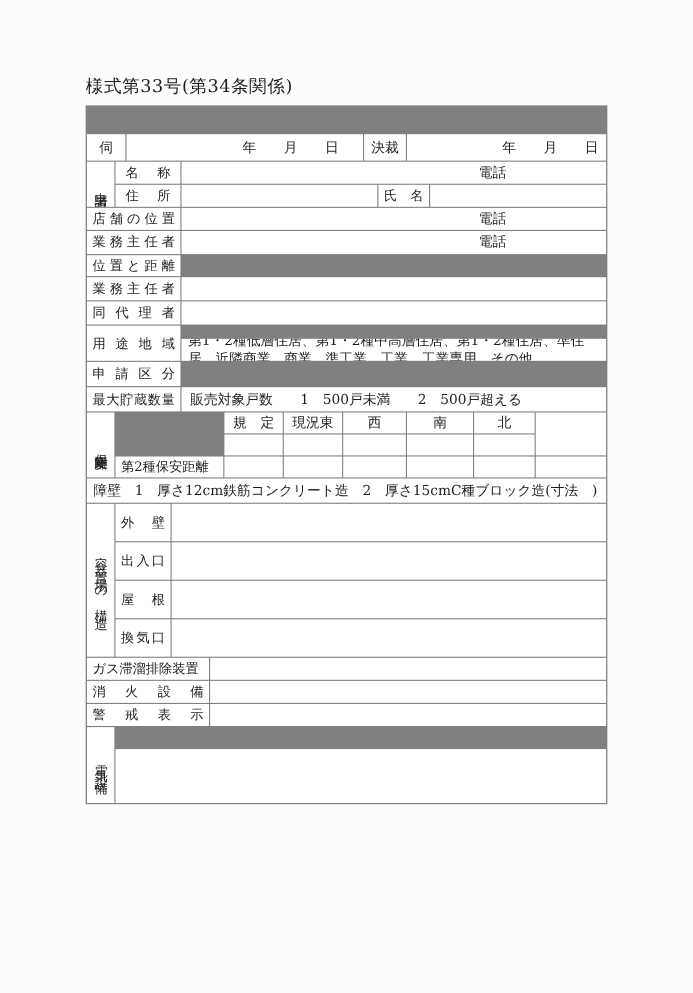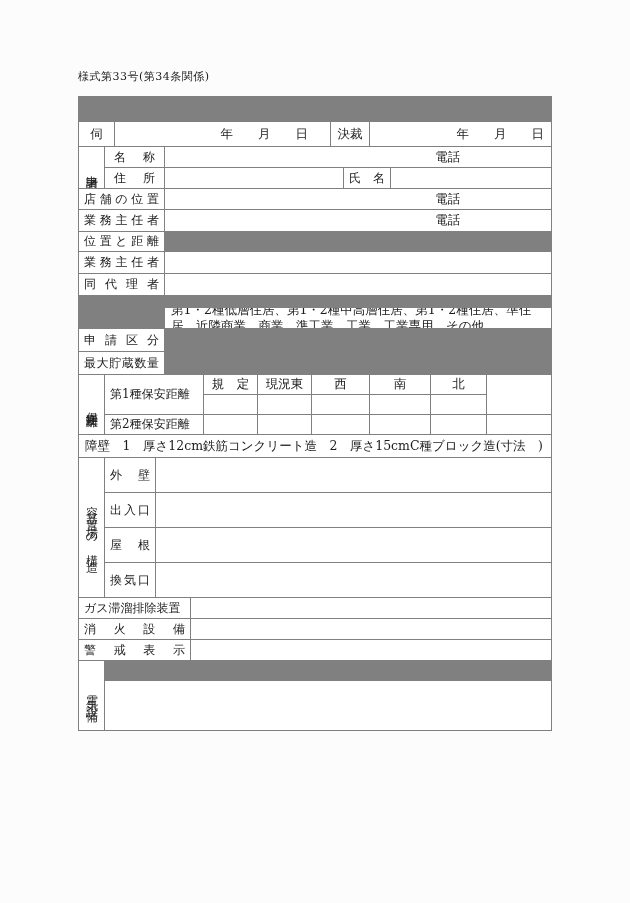--- a/index.html
+++ b/index.html
@@ -4,21 +4,21 @@
 <style>
   * { margin:0; padding:0; box-sizing:border-box; }
   html,body { background:#e8e8e8; }
   .page {
     position:relative; width:630px; height:903px; margin:0 auto;
     background:#fcfcfc; color:#1c1c1c;
     font-family:"DejaVu Serif","Liberation Serif",serif;
   }
   .caption {
     position:absolute; left:78px; top:69px;
-    font-size:11px; letter-spacing:0.5px;
+    font-size:16px; letter-spacing:0.5px;
   }
   .form-grid {
     position:absolute; left:78px; top:96px;
     display:grid;
     grid-template-columns:25px 9px 40px 8px 25px 12px 53px 53px 18px 12px 25px 20px 39px 55px 64px;
     grid-template-rows:24px 24px 20px 20px 20px 21px 19px 21px 21px 32px 22px 22px 19px 19px 19px 22px 34px 34px 34px 34px 20px 20px 20px 19px 49px;
     gap:1px; background:#808080; border:1px solid #808080;
   }
   .cell {
     background:#fff; display:flex; align-items:center;
@@ -100,32 +100,35 @@
     <div class="cell jlabel" style="grid-area:8/1/9/5">
       <span class="lab">業務主任者</span>
     </div>
     <div class="cell" style="grid-area:8/5/9/16"></div>
 
     <div class="cell jlabel" style="grid-area:9/1/10/5">
       <span class="lab">同代理者</span>
     </div>
     <div class="cell" style="grid-area:9/5/10/16"></div>
 
+    <div class="cell jlabel" style="grid-area:10/1/11/5">
+      <span class="lab">用途地域</span>
+    </div>
     <div class="cell wrap" style="grid-area:10/5/11/16">第1・2種低層住居、第1・2種中高層住居、第1・2種住居、準住居、近隣商業、商業、準工業、工業、工業専用、その他</div>
 
     <div class="cell jlabel" style="grid-area:11/1/12/5">
       <span class="lab">申請区分</span>
     </div>
 
     <div class="cell jlabel" style="grid-area:12/1/13/5">
       <span class="lab">最大貯蔵数量</span>
     </div>
+    <div class="cell c-left" style="grid-area:12/5/13/16">販売対象戸数　　1　500戸未満　　2　500戸超える</div>
 
     <div class="cell vlabel ls1" style="grid-area:13/1/16/2">保安距離</div>
-    <div class="cell plain-label" style="grid-area:13/2/15/7">第1種保安距離</div>
     <div class="cell c-center" style="grid-area:13/7/14/8">規　定</div>
     <div class="cell c-center" style="grid-area:13/8/14/9">現況東</div>
     <div class="cell c-center" style="grid-area:13/9/14/12">西</div>
     <div class="cell c-center" style="grid-area:13/12/14/14">南</div>
     <div class="cell c-center" style="grid-area:13/14/14/15">北</div>
     <div class="cell" style="grid-area:13/15/15/16"></div>
     <div class="cell" style="grid-area:14/7/15/8"></div>
     <div class="cell" style="grid-area:14/8/15/9"></div>
     <div class="cell" style="grid-area:14/9/15/12"></div>
     <div class="cell" style="grid-area:14/12/15/14"></div>

